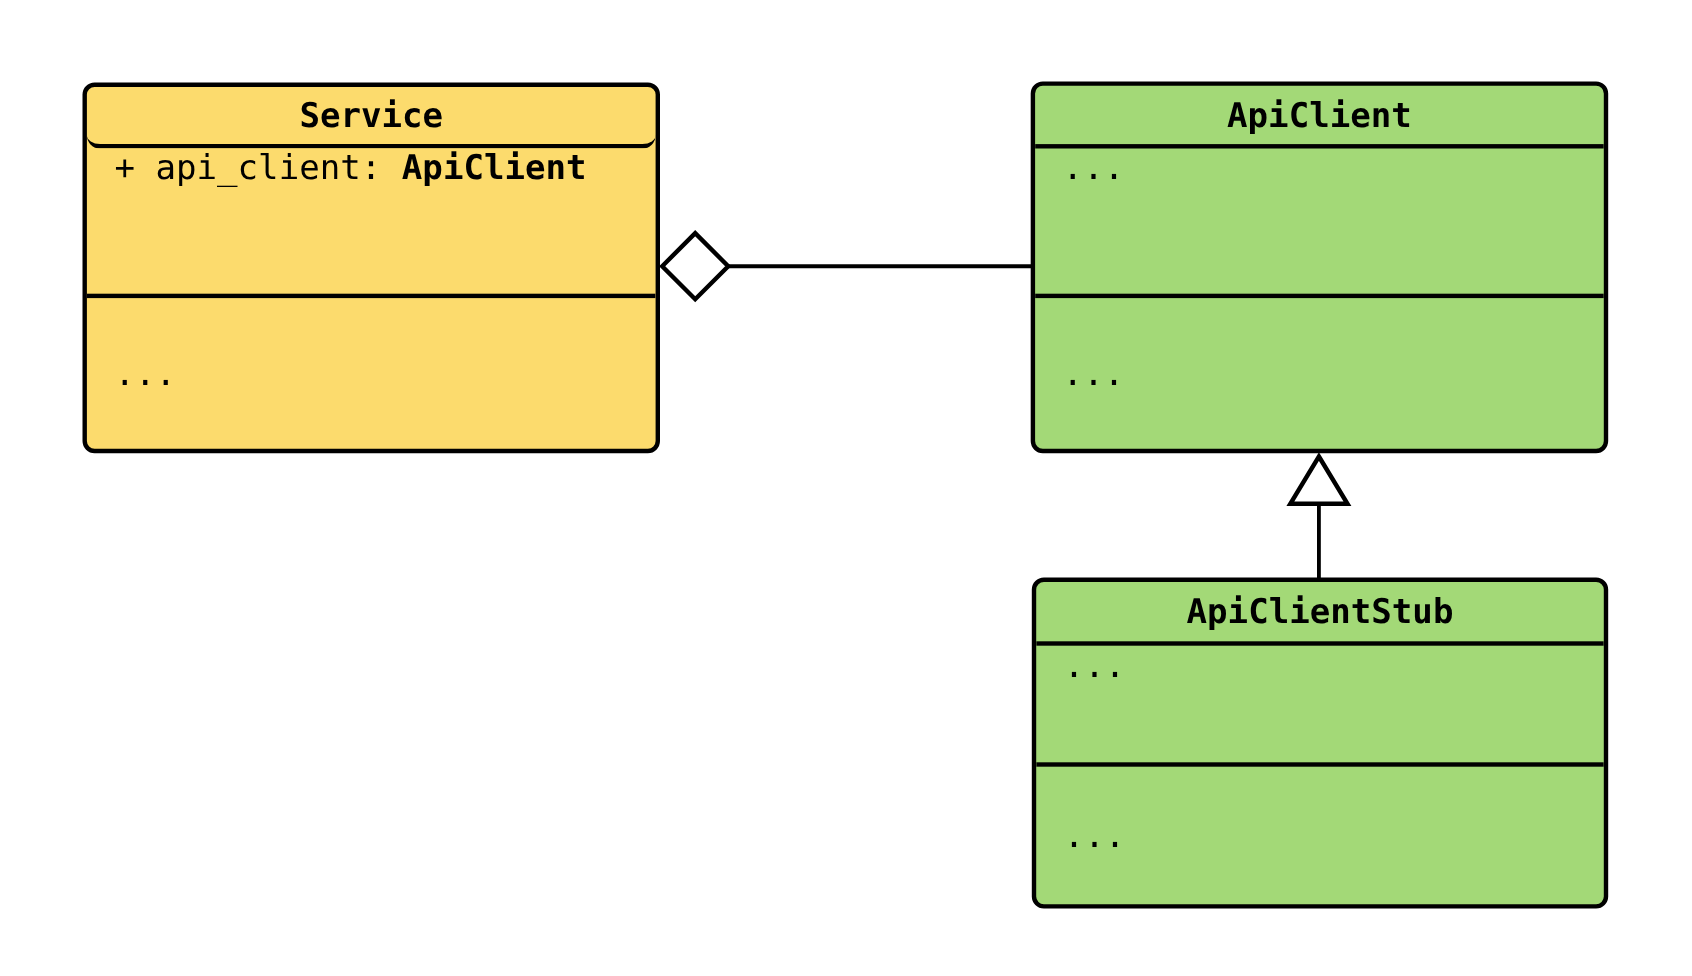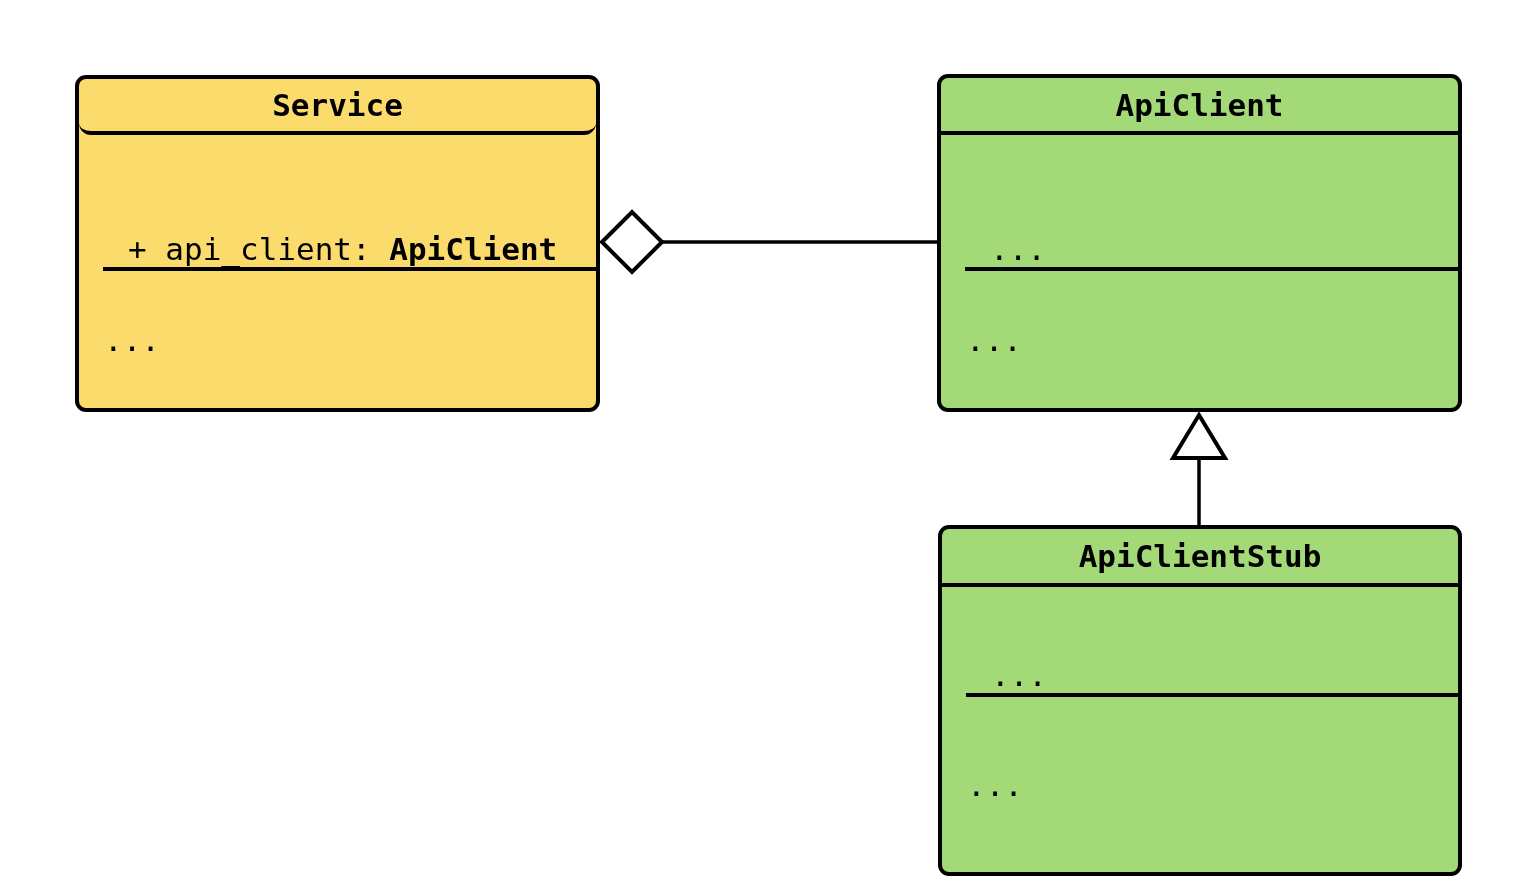--- a/index.html
+++ b/index.html
@@ -23,27 +23,26 @@
   }
   .fill-yellow{background:var(--yellow-fill);}
   .fill-green{background:var(--green-fill);}
   .section-title{
     display:flex;align-items:center;justify-content:center;
     font-weight:bold;font-size:31px;
     border-bottom:4px solid var(--stroke);
     flex:0 0 auto;
   }
   .section-attrs{
-    display:flex;align-items:flex-end;
+    display:flex;align-items:flex-start;
     font-size:31px;
     padding-left:25px;
     border-bottom:4px solid var(--stroke);
     flex:0 0 auto;
     white-space:pre;
-    margin-left:24px;
   }
   .section-methods{
     display:flex;align-items:center;
     font-size:31px;
     padding-left:25px;
     flex:1 1 auto;
     white-space:pre;
   }
   .bold{font-weight:bold;}
   svg.connectors{
@@ -61,21 +60,21 @@
     <div class="section-attrs" style="height:136px;"><span>+ api_client: </span><span class="bold">ApiClient</span></div>
     <div class="section-methods">...</div>
   </div>
 
   <div class="class-box fill-green" style="left:937px;top:74px;width:525px;height:338px;">
     <div class="section-title" style="height:57px;">ApiClient</div>
     <div class="section-attrs" style="height:136px;">...</div>
     <div class="section-methods">...</div>
   </div>
 
-  <div class="class-box fill-green" style="left:938px;top:525px;width:524px;height:351px;">
+  <div class="class-box fill-green" style="left:938px;top:525px;width:524px;height:301px;">
     <div class="section-title" style="height:58px;">ApiClientStub</div>
     <div class="section-attrs" style="height:110px;">...</div>
     <div class="section-methods">...</div>
   </div>
 
   <svg class="connectors" viewBox="0 0 1538 887">
 
     <line x1="660" y1="242" x2="939" y2="242" stroke="#000000" stroke-width="3.5"></line>
     <path d="M 602 242 L 632 212 L 662 242 L 632 272 Z" fill="#FFFFFF" stroke="#000000" stroke-width="4" stroke-linejoin="miter"></path>
 

